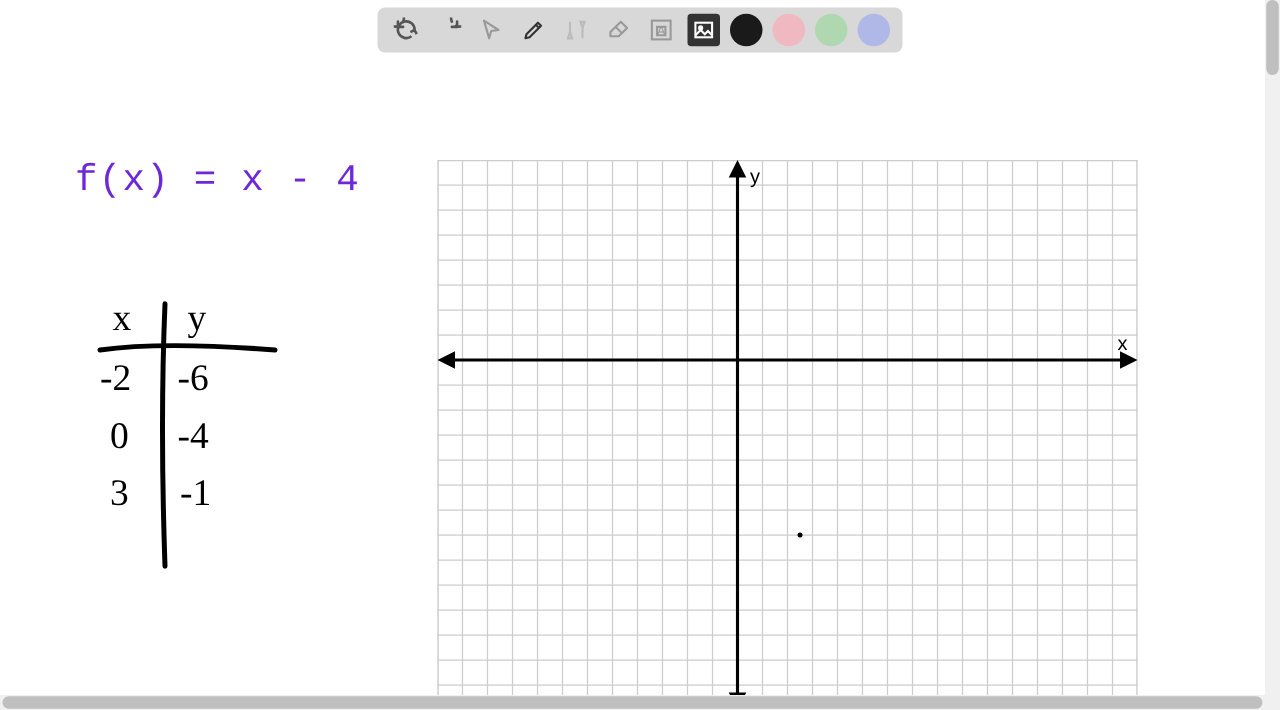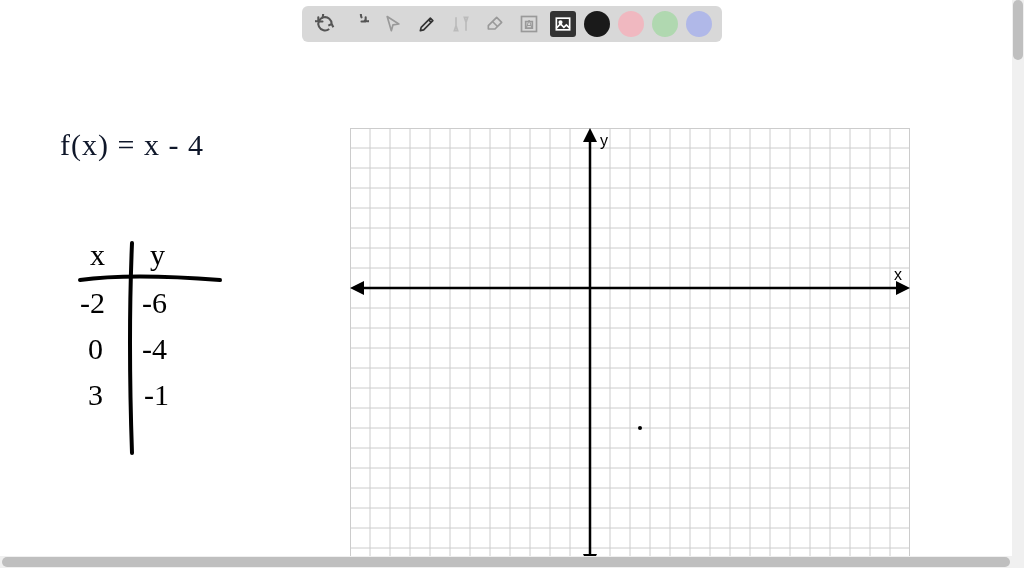--- a/index.html
+++ b/index.html
@@ -42,22 +42,22 @@
     }
     .canvas-area {
       position: absolute;
       top: 48px;
       left: 0;
       right: 12px;
       bottom: 12px;
     }
     .handwriting {
       position: absolute;
-      font-family: Liberation Serif, serif;
-      color: #0f172a;
+      font-family: Liberation Mono, monospace;
+      color: #6d28d9;
       font-weight: 500;
     }
     .equation {
       top: 80px;
       left: 60px;
       font-size: 30px;
       letter-spacing: 1px;
     }
     .table-area {
       position: absolute;

